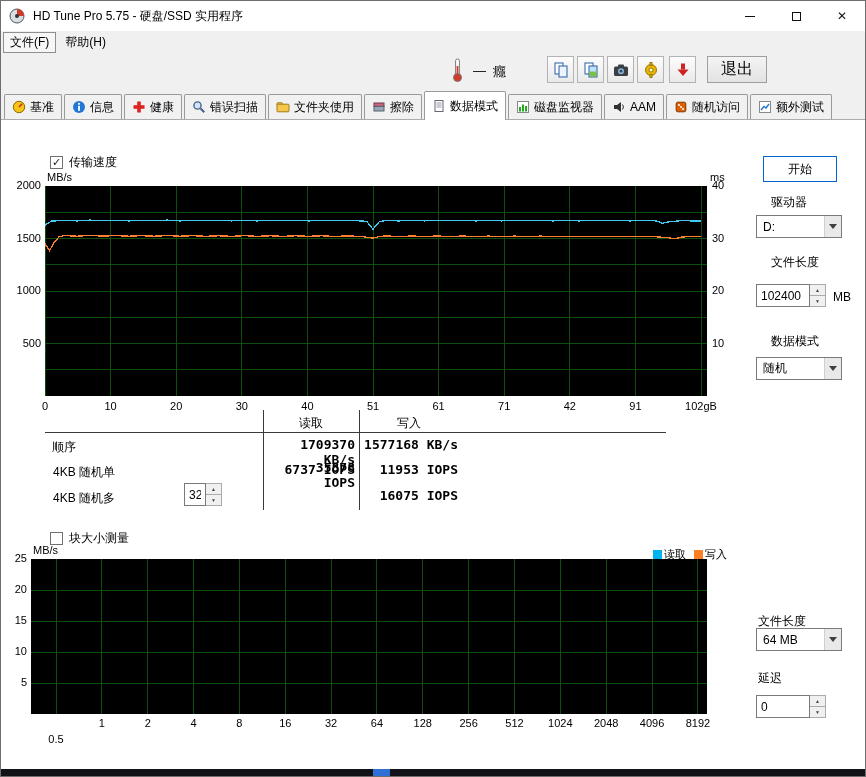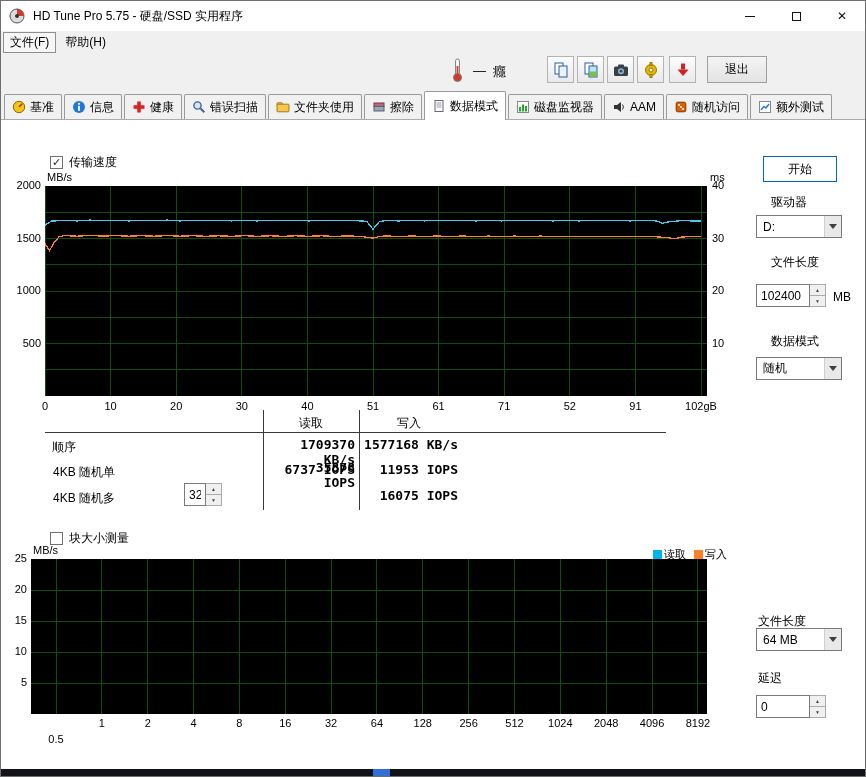--- a/index.html
+++ b/index.html
@@ -30,21 +30,21 @@
   .combo { position:absolute; display:flex; align-items:center; background:#fff;
            border:1px solid #7a7a7a; font-size:12px; padding-left:6px; }
   .combo-val { white-space:pre; overflow:hidden; }
   .combo-arrow { margin-left:auto; width:17px; align-self:stretch; display:flex; align-items:center;
                  justify-content:center; background:#e9e9e9; border-left:1px solid #cfcfcf; }
   .tri { width:0; height:0; border-left:4px solid transparent; border-right:4px solid transparent;
          border-top:5px solid #404040; }
   .tbtn { position:absolute; top:55px; width:27px; height:27px; border:1px solid #b3b3b3;
           background:linear-gradient(#fdfdfd,#e9e9e9); display:flex; align-items:center; justify-content:center; }
   .pushbtn { position:absolute; border:1px solid #9f9f9f; background:linear-gradient(#f4f4f4,#e3e3e3);
-             font-size:12px; display:flex; align-items:center; justify-content:center; }
+             font-size:16px; display:flex; align-items:center; justify-content:center; }
   .temp-text { position:absolute; font-size:13px; color:#000; }
 
   
   .tabbar { position:absolute; top:90px; left:0; width:100%; height:28px; display:flex;
             align-items:flex-end; padding-left:3px; z-index:3; }
   .tab { display:flex; align-items:center; gap:4px; height:25px; padding:10px 7px;
          border:1px solid #9a9a9a; border-bottom:none; border-radius:2px 2px 0 0;
          background:#f1f1f1; margin-right:2px; font-size:12px; white-space:nowrap; }
   .tab.active { height:29px; background:#fff; position:relative; z-index:4; margin-bottom:-1px; }
   .ticon { width:14px; height:14px; display:inline-flex; }
@@ -417,21 +417,21 @@
     <div class="tick" style="left: 711px; top: 283px;">20</div>
     <div class="tick" style="left: 711px; top: 335.5px;">10</div>
     <div class="tick" style="left: 44px; top: 399px; transform: translateX(-50%);">0</div>
     <div class="tick" style="left: 109.6px; top: 399px; transform: translateX(-50%);">10</div>
     <div class="tick" style="left: 175.2px; top: 399px; transform: translateX(-50%);">20</div>
     <div class="tick" style="left: 240.8px; top: 399px; transform: translateX(-50%);">30</div>
     <div class="tick" style="left: 306.4px; top: 399px; transform: translateX(-50%);">40</div>
     <div class="tick" style="left: 372px; top: 399px; transform: translateX(-50%);">51</div>
     <div class="tick" style="left: 437.6px; top: 399px; transform: translateX(-50%);">61</div>
     <div class="tick" style="left: 503.2px; top: 399px; transform: translateX(-50%);">71</div>
-    <div class="tick" style="left: 568.8px; top: 399px; transform: translateX(-50%);">52</div>
+    <div class="tick" style="left: 568.8px; top: 399px; transform: translateX(-50%);">42</div>
     <div class="tick" style="left: 634.4px; top: 399px; transform: translateX(-50%);">91</div>
     <div class="tick" style="left: 700px; top: 399px; transform: translateX(-50%);">102gB</div>
     <div class="tick" style="left: 46px; top: 170px;">MB/s</div>
     <div class="tick" style="left: 709px; top: 170px;">ms</div>
     <div class="tick" style="left: 2px; top: 551px; width: 24px; text-align: right;">25</div>
     <div class="tick" style="left: 2px; top: 582px; width: 24px; text-align: right;">20</div>
     <div class="tick" style="left: 2px; top: 613px; width: 24px; text-align: right;">15</div>
     <div class="tick" style="left: 2px; top: 644px; width: 24px; text-align: right;">10</div>
     <div class="tick" style="left: 2px; top: 675px; width: 24px; text-align: right;">5</div>
     <div class="tick" style="left: 55px; top: 716px; transform: translateX(-50%); margin-top: 16px;">0.5</div>

